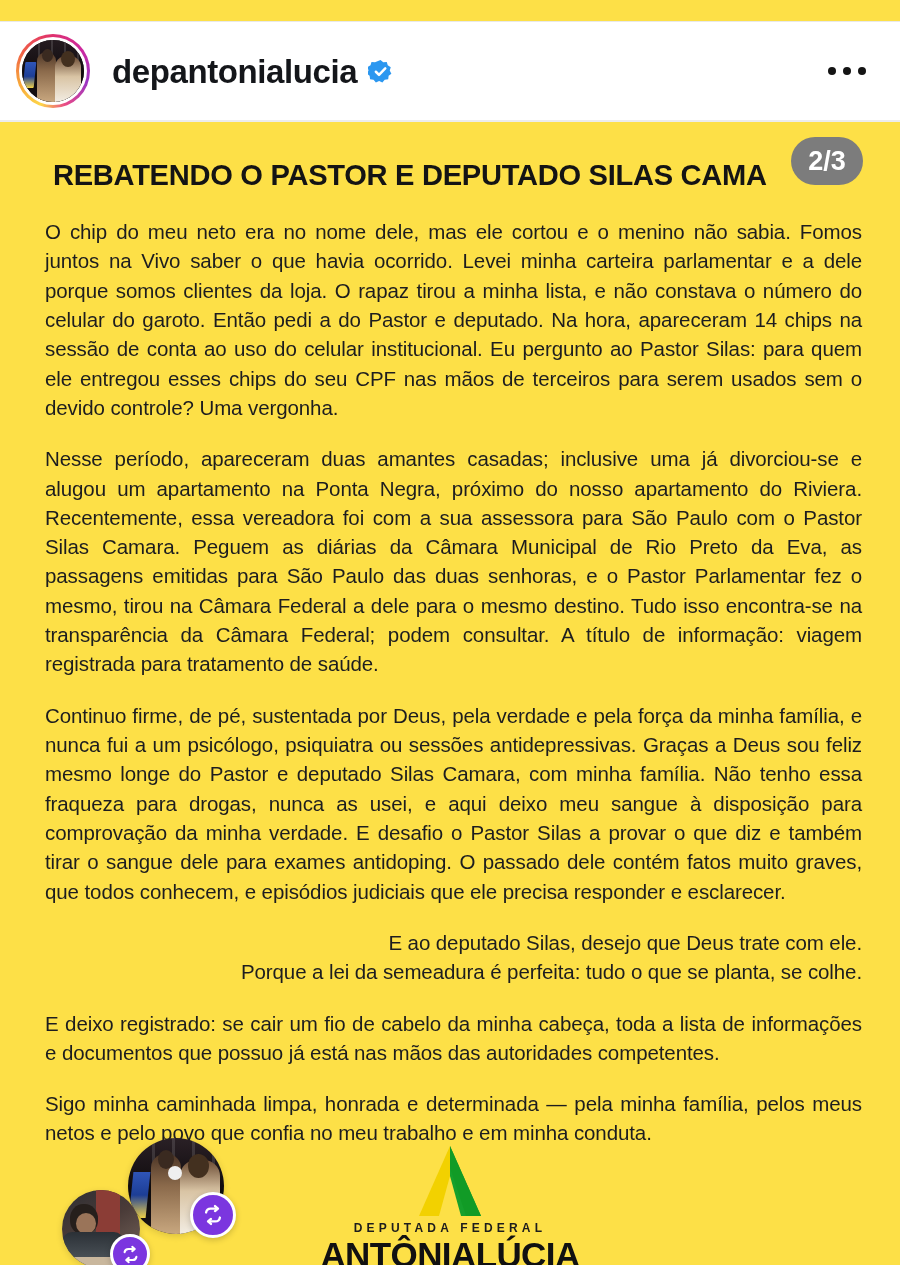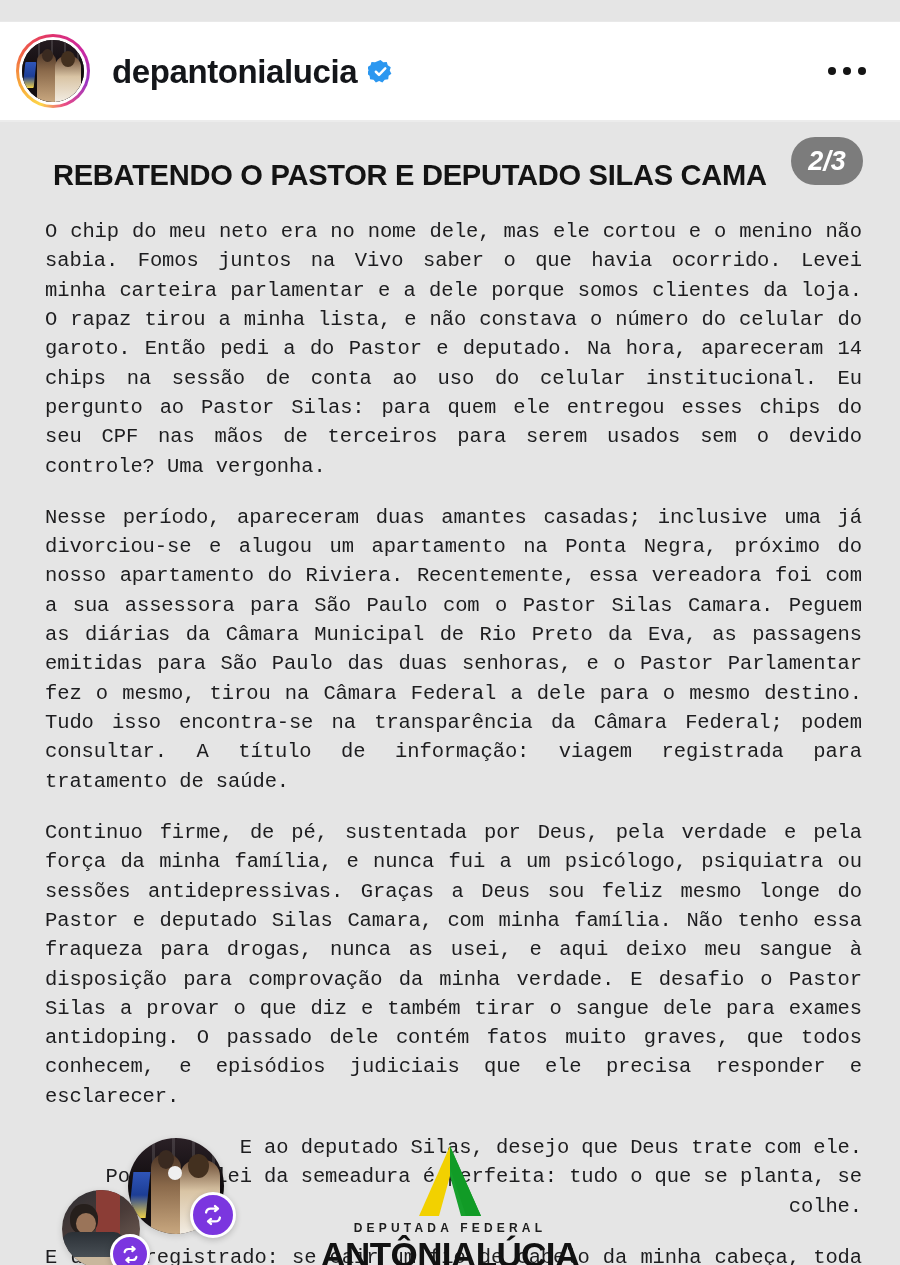--- a/index.html
+++ b/index.html
@@ -13,21 +13,21 @@
     background: #ffffff;
     font-family: "Liberation Sans", sans-serif;
     overflow: hidden;
     position: relative;
   }
 
   .page {
     position: relative;
     width: 900px;
     height: 1265px;
-    background: #e5e5e5;
+    background: #fde047;
     box-sizing: border-box;
   }
 
   
   .top-rule {
     position: absolute;
     left: 0;
     top: 21px;
     width: 900px;
     height: 1px;
@@ -211,31 +211,30 @@
     border-radius: 24px;
     background: #7c7c7c;
     color: #ffffff;
     font-size: 27px;
     font-weight: bold;
     display: flex;
     align-items: center;
     justify-content: center;
     letter-spacing: 0px;
     box-shadow: 0 0 0 0 rgba(0,0,0,0);
-    font-style: italic;
   }
 
   .body-text {
     padding: 0 38px 0 45px;
     box-sizing: border-box;
     margin-top: 26px;
   }
   .body-text p {
     margin: 0 0 22px 0;
-    font-family: Liberation Mono, monospace;
+    font-family: Liberation Sans, sans-serif;
     font-size: 20.5px;
     line-height: 1.43;
     color: #1d1d1f;
     text-align: justify;
     text-justify: inter-word;
     letter-spacing: -0.1px;
   }
   .body-text p.no-justify {
     text-align: right;
   }

